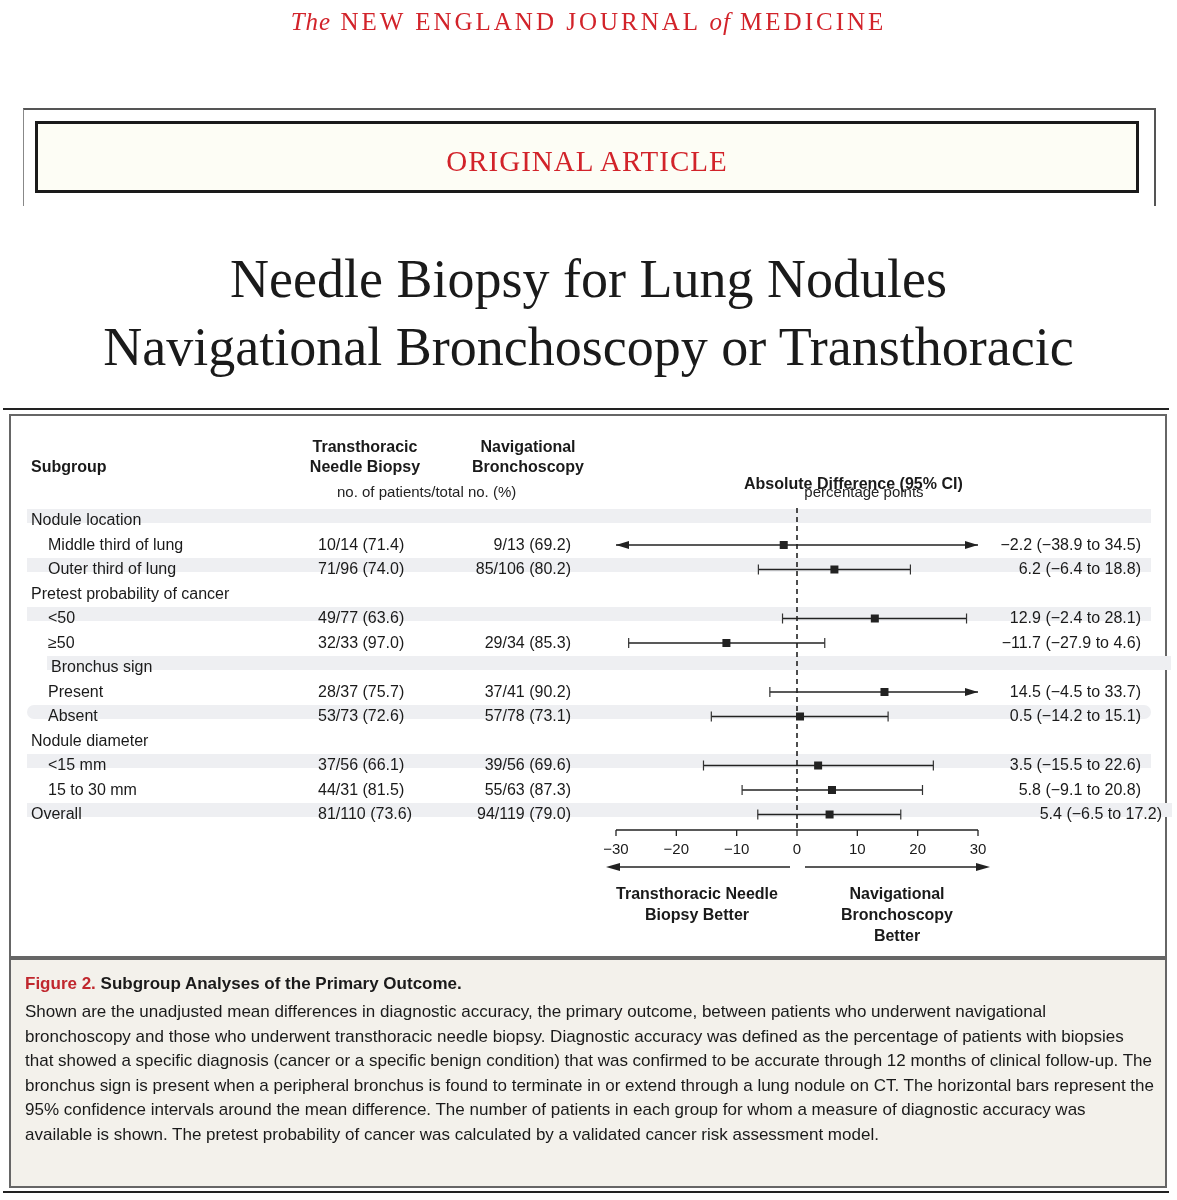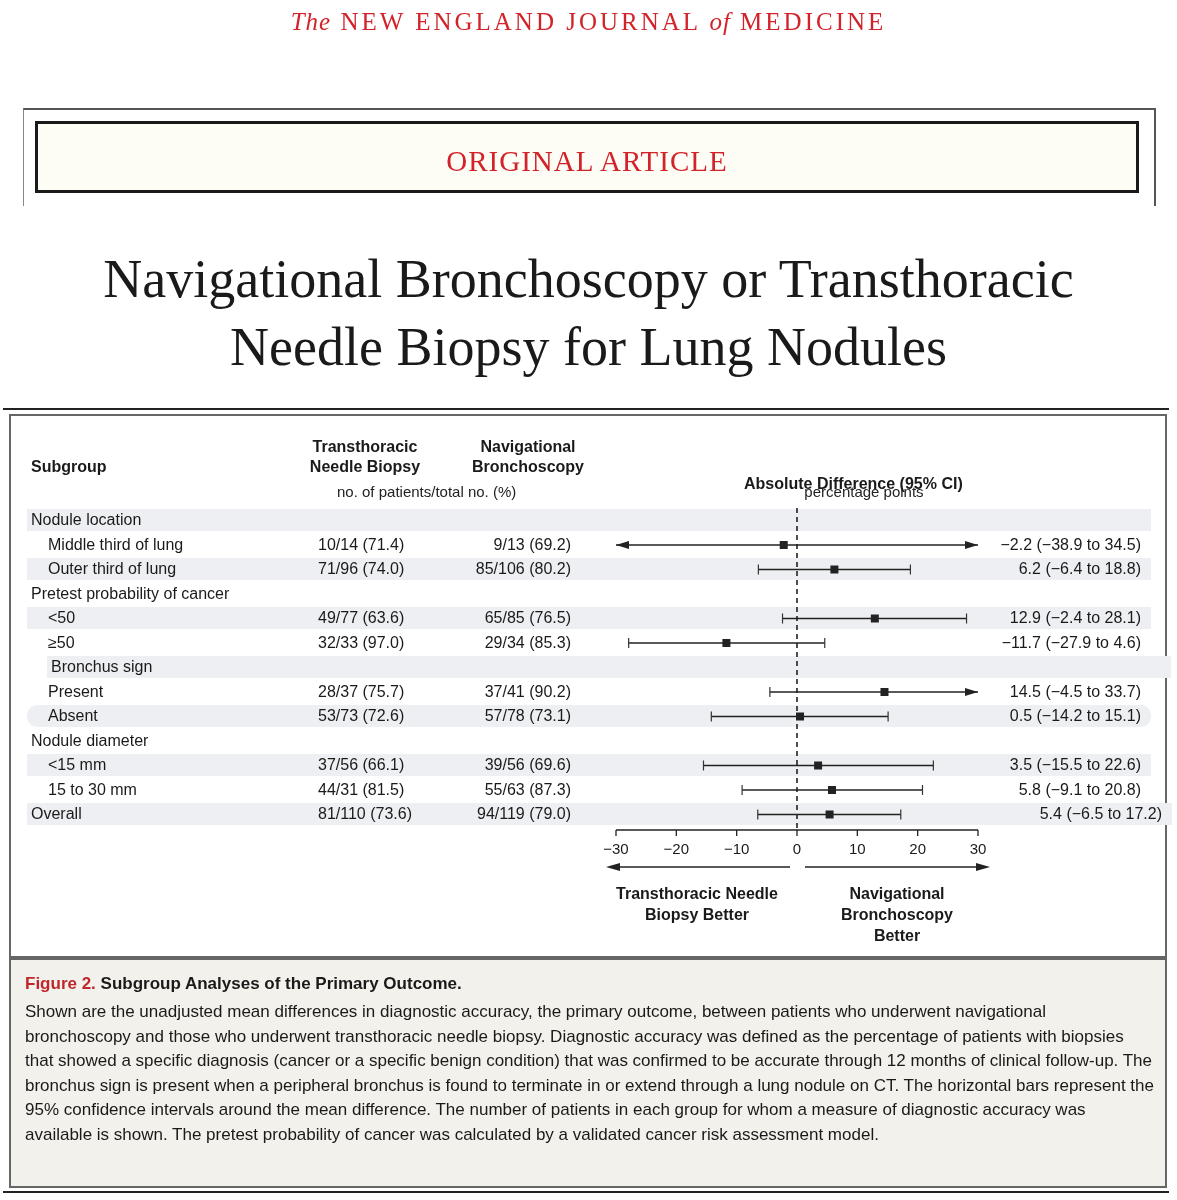--- a/index.html
+++ b/index.html
@@ -7,21 +7,21 @@
   .masthead { position: absolute; top: 8px; left: 0; width: 1177px; text-align: center; font-family: "Liberation Serif", "DejaVu Serif", serif; color: #d2232a; font-size: 25px; letter-spacing: 3px; }
   .masthead .it { font-style: italic; letter-spacing: 1px; }
   .outer-frame { position: absolute; left: 23px; top: 108px; width: 1130px; height: 96px; border-top: 2px solid #555; border-left: 1px solid #888; border-right: 2px solid #555; border-bottom: none; }
   .article-box { position: absolute; left: 35px; top: 121px; width: 1104px; height: 72px; background: #fdfdf5; border: 3px solid #1a1a1a; box-sizing: border-box; }
   .article-label { position: absolute; top: 21px; left: 0; width: 100%; text-align: center; font-family: "Liberation Serif", "DejaVu Serif", serif; color: #d2232a; font-size: 29px; letter-spacing: 1px; }
   .title { position: absolute; top: 245px; left: 0; width: 1177px; text-align: center; font-family: "Liberation Serif", "DejaVu Serif", serif; font-size: 54px; line-height: 68px; color: #1a1a1a; }
   .rule-top { position: absolute; left: 3px; top: 408px; width: 1166px; height: 2px; background: #222; }
   .fig-frame { position: absolute; left: 9px; top: 414px; width: 1158px; height: 544px; border: 2px solid #666; box-sizing: border-box; background: #fff; }
   .hdr { position: absolute; font-weight: bold; font-size: 16px; color: #1a1a1a; line-height: 20px; }
   .hdr-it { position: absolute; font-size: 15px; color: #222; }
-  .row { position: absolute; left: 27px; width: 1124px; height: 22px; }
+  .row { position: absolute; left: 27px; width: 1124px; height: 14px; }
   .row.shaded { background: #eeeff2; }
   .cell { position: absolute; top: 1px; font-size: 16px; line-height: 20px; color: #1a1a1a; white-space: nowrap; }
   .c-label { left: 4px; }
   .c-label.indent { left: 21px; }
   .c-tnb { left: 291px; }
   .c-nb { left: 0; width: 544px; text-align: right; }
   .c-ci { right: 10px; text-align: right; }
   svg.forest { position: absolute; left: 0; top: 0; width: 1177px; height: 1200px; pointer-events: none; }
   .better-label { position: absolute; font-weight: bold; font-size: 16px; line-height: 21px; text-align: center; color: #1a1a1a; }
   .caption-box { position: absolute; left: 9px; top: 958px; width: 1158px; height: 230px; background: #f3f1eb; border: 2px solid #666; border-top: 2px solid #666; box-sizing: border-box; }
@@ -39,22 +39,22 @@
   <span class="it">of</span>
   <span>MEDICINE</span>
 </div>
 
 <div class="outer-frame"></div>
 <div class="article-box">
   <div class="article-label">ORIGINAL ARTICLE</div>
 </div>
 
 <div class="title">
+  <div>Needle Biopsy for Lung Nodules</div>
   <div>Navigational Bronchoscopy or Transthoracic</div>
-  <div>Needle Biopsy for Lung Nodules</div>
 </div>
 
 <div class="rule-top"></div>
 <div class="fig-frame"></div>
 
 <div class="hdr" style="left:31px; top:457px;">Subgroup</div>
 <div class="hdr" style="left:296px; top:437px; width:138px; text-align:center;">
   <div>Transthoracic</div>
   <div>Needle Biopsy</div>
 </div>
@@ -81,21 +81,20 @@
       <span class="cell c-tnb">71/96 (74.0)</span>
       <span class="cell c-nb">85/106 (80.2)</span>
       <span class="cell c-ci">6.2 (−6.4 to 18.8)</span>
     </div>
     <div class="row" style="top: 582.5px;">
       <span class="cell c-label">Pretest probability of cancer</span>
     </div>
     <div class="row shaded" style="top: 607px;">
       <span class="cell c-label indent">&lt;50</span>
       <span class="cell c-tnb">49/77 (63.6)</span>
-      <span class="cell c-nb">65/85 (76.5)</span>
       <span class="cell c-ci">12.9 (−2.4 to 28.1)</span>
     </div>
     <div class="row" style="top: 631.5px;">
       <span class="cell c-label indent">≥50</span>
       <span class="cell c-tnb">32/33 (97.0)</span>
       <span class="cell c-nb">29/34 (85.3)</span>
       <span class="cell c-ci">−11.7 (−27.9 to 4.6)</span>
     </div>
     <div class="row shaded" style="top: 656px; margin-left: 20px;">
       <span class="cell c-label">Bronchus sign</span>

